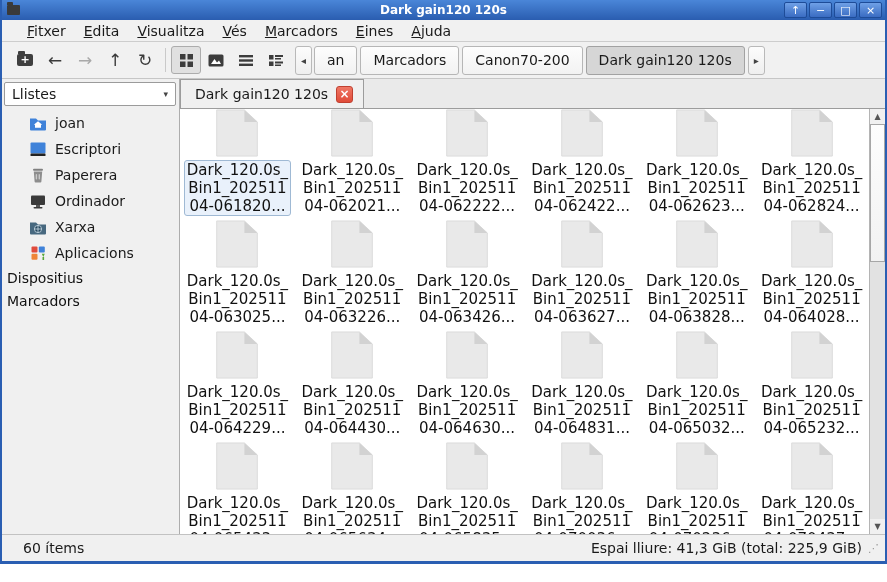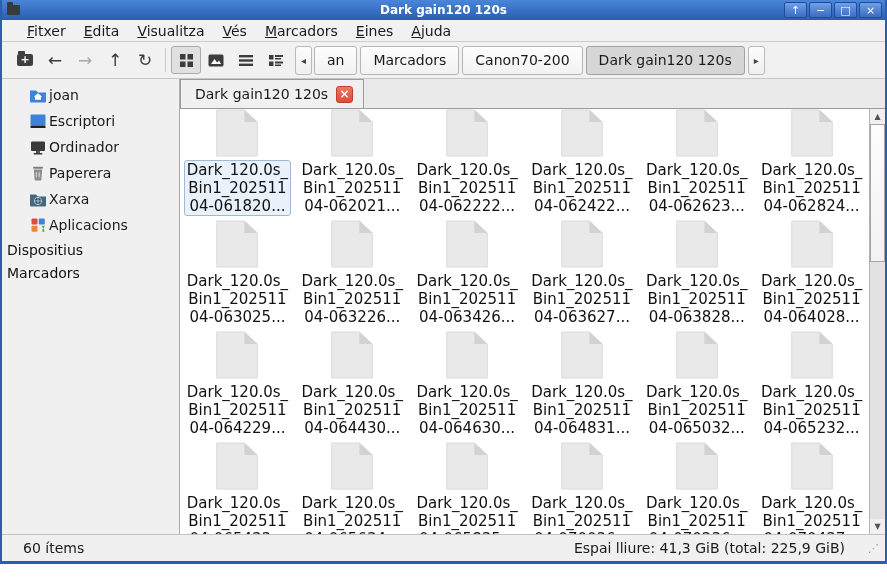--- a/index.html
+++ b/index.html
@@ -47,21 +47,21 @@
            background:linear-gradient(#fdfdfd,#f2f2f2); border:1px solid #b6b6b6; border-radius:3px; font-size:14px; }
   .crumb.current { background:#d6d6d6; border-color:#a2a2a2; }
 
   
   .content { flex:1 1 auto; display:flex; min-height:0; }
   .sidebar { width:178px; flex:0 0 178px; background:#f0f0f0; border-right:1px solid #adadad; padding-top:3px; }
   .combo { height:24px; margin:0 3px 4px 2px; background:#fff; border:1px solid #9b9b9b; border-radius:2px;
            display:flex; align-items:center; justify-content:space-between; padding:0 7px; font-size:14px; }
   .combo .arrow { font-size:9px; color:#444; }
   .side-header { font-size:14px; padding:4px 5px 3px 5px; color:#111; }
-  .side-item { height:26px; display:flex; align-items:center; gap:2px; padding-left:27px; font-size:14px; }
+  .side-item { height:26px; display:flex; align-items:center; gap:8px; padding-left:27px; font-size:14px; }
   .side-item svg { flex:0 0 18px; }
 
   .main { flex:1 1 auto; display:flex; flex-direction:column; min-width:0; }
   .tabbar { height:30px; flex:0 0 30px; background:#eaeaea; border-bottom:1px solid #9c9c9c; display:flex; align-items:flex-end; }
   .tab { height:29px; display:flex; align-items:center; gap:8px; padding:0 10px 0 14px;
          background:#f0f0f0; border:1px solid #9c9c9c; border-bottom:none; font-size:14px; }
   .tab-close { width:17px; height:17px; border-radius:3px; background:linear-gradient(#ef7664,#e04c39);
                border:1px solid #c04030; color:#fff; font-size:12px; font-weight:bold;
                display:flex; align-items:center; justify-content:center; line-height:0; }
 
@@ -75,21 +75,21 @@
   .file-item.selected .file-label { background:#e9f1fb; border-color:#9fb9d4; }
 
   .scrollbar { width:16px; flex:0 0 16px; display:flex; flex-direction:column; background:#f0f0f0; border-left:1px solid #b4b4b4; }
   .sb-btn { height:15px; flex:0 0 15px; display:flex; align-items:center; justify-content:center; font-size:8px; color:#555; background:#f0f0f0; }
   .sb-track { flex:1 1 auto; position:relative; background:#e2e2e2; }
   .sb-thumb { position:absolute; left:0; right:0; top:0; height:35%; background:linear-gradient(#fdfdfd,#f2f2f2); border:1px solid #a6a6a6; }
 
   
   .statusbar { height:27px; flex:0 0 27px; background:#f0f0f0; border-top:1px solid #c2c2c2;
                display:flex; align-items:center; justify-content:space-between; padding:0 6px 0 21px; font-size:14px; }
-  .status-right { display:flex; align-items:center; gap:23px; }
+  .status-right { display:flex; align-items:center; gap:6px; }
   .resize-grip { color:#9a9a9a; font-size:11px; }
 </style>
 </head>
 <body>
 
 <div class="window">
 
   <div class="titlebar">
     <div class="app-icon"></div>
     <div class="title-text">Dark gain120 120s</div>
@@ -157,51 +157,55 @@
       <div class="crumb">Marcadors</div>
       <div class="crumb">Canon70-200</div>
       <div class="crumb current">Dark gain120 120s</div>
       <div class="crumb-scroll">▸</div>
     </div>
   </div>
 
   <div class="content">
 
     <div class="sidebar">
+      <div class="combo">
+        <span>Llistes</span>
+        <span class="arrow">▾</span>
+      </div>
 
       <div class="side-item">
         <svg width="18" height="18" viewBox="0 0 18 18">
             <path d="M1 4.5 h6 l2 2 h8 v9 a1 1 0 0 1 -1 1 h-14 a1 1 0 0 1 -1 -1 Z" fill="#3f82d9"></path>
             <path d="M9 7.2 L13.2 10.8 H12 v3 H6 v-3 H4.8 Z" fill="#fff"></path>
           </svg>
         <span>joan</span>
       </div>
       <div class="side-item">
         <svg width="18" height="18" viewBox="0 0 18 18">
             <rect x="1.5" y="2.5" width="15" height="11" rx="1" fill="#3f82d9"></rect>
             <rect x="1.5" y="13.5" width="15" height="2.5" rx="0.5" fill="#222"></rect>
           </svg>
         <span>Escriptori</span>
-      </div>
-      <div class="side-item">
-        <svg width="18" height="18" viewBox="0 0 18 18">
-            <rect x="2" y="3.5" width="14" height="9.5" rx="1" fill="#3a3a3a"></rect>
-            <rect x="7" y="13" width="4" height="2" fill="#555"></rect>
-            <rect x="4.5" y="15" width="9" height="1.6" rx="0.8" fill="#3a3a3a"></rect>
-          </svg>
-        <span>Ordinador</span>
       </div>
       <div class="side-item">
         <svg width="18" height="18" viewBox="0 0 18 18">
             <rect x="4" y="2.8" width="10" height="2" rx="1" fill="#7f7f7f"></rect>
             <path d="M4.8 5.5 h8.4 l-0.8 10 a1 1 0 0 1 -1 0.9 h-4.8 a1 1 0 0 1 -1 -0.9 Z" fill="#8d8d8d"></path>
             <rect x="6.7" y="8" width="1.4" height="5.5" rx="0.7" fill="#c9c9c9"></rect>
             <rect x="9.6" y="8" width="1.4" height="5.5" rx="0.7" fill="#c9c9c9"></rect>
           </svg>
         <span>Paperera</span>
+      </div>
+      <div class="side-item">
+        <svg width="18" height="18" viewBox="0 0 18 18">
+            <rect x="2" y="3.5" width="14" height="9.5" rx="1" fill="#3a3a3a"></rect>
+            <rect x="7" y="13" width="4" height="2" fill="#555"></rect>
+            <rect x="4.5" y="15" width="9" height="1.6" rx="0.8" fill="#3a3a3a"></rect>
+          </svg>
+        <span>Ordinador</span>
       </div>
       <div class="side-item">
         <svg width="18" height="18" viewBox="0 0 18 18">
             <path d="M1 4.5 h6 l2 2 h8 v9 a1 1 0 0 1 -1 1 h-14 a1 1 0 0 1 -1 -1 Z" fill="#47687f"></path>
             <circle cx="9" cy="11" r="3.6" fill="#23455c"></circle>
             <circle cx="9" cy="11" r="3.6" fill="none" stroke="#cfe0ea" stroke-width="0.8"></circle>
             <path d="M9 7.4 v7.2 M5.4 11 h7.2" stroke="#cfe0ea" stroke-width="0.8"></path>
           </svg>
         <span>Xarxa</span>
       </div>

